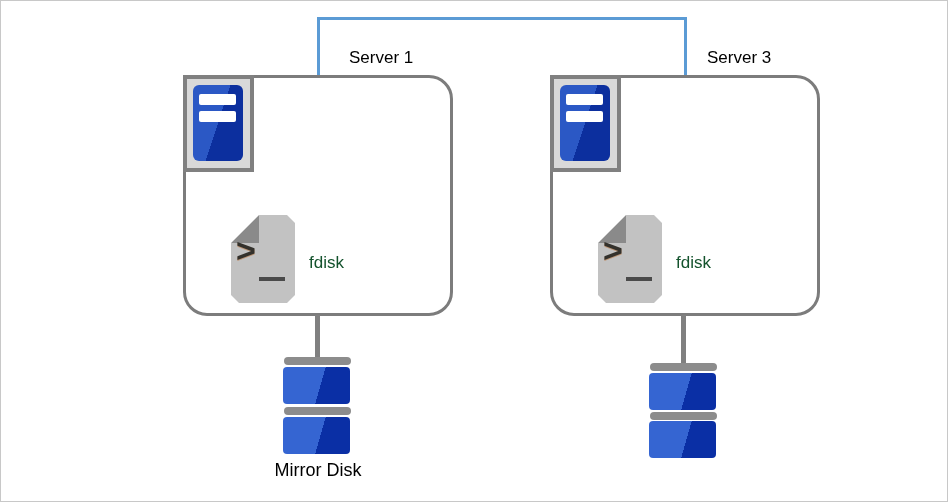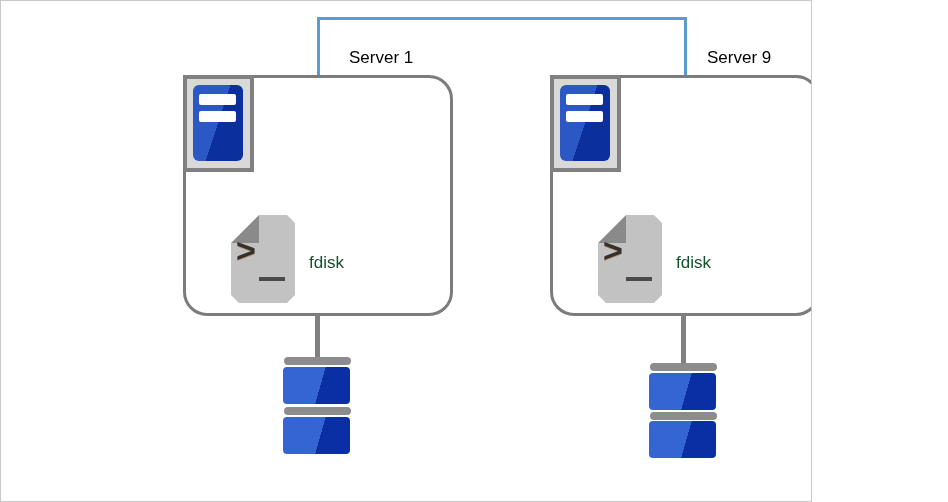--- a/index.html
+++ b/index.html
@@ -1,18 +1,18 @@
 <!DOCTYPE html>
 <html style="--accent-blue: #5B9BD5; --box-border: #7C7C7C; --icon-gray: #808080; --icon-bg: #D9D9D9; --server-blue-light: #2B58C5; --server-blue-dark: #0C2F9E; --disk-blue-light: #3565D2; --disk-blue-dark: #0A2FA5; --disk-gray: #8C8C8C; --doc-gray: #C2C2C2; --doc-fold-gray: #8A8A8A;"><head>
 <meta charset="utf-8">
 <style>
   html,body{margin:0;padding:0;background:#fff;}
   body{font-family:"Liberation Sans", sans-serif;}
   .canvas{
-    position:relative;width:812px;height:502px;background:#ffffff;
+    position:relative;width:948px;height:502px;background:#ffffff;
     border:1px solid #c8c8c8;box-sizing:border-box;overflow:hidden;
   }
   .abs{position:absolute;}
   
   .conn{background:var(--accent-blue,#5B9BD5);}
   .conn-h{left:316px;top:16px;width:370px;height:3px;}
   .conn-v1{left:316px;top:16px;width:3px;height:60px;}
   .conn-v2{left:683px;top:16px;width:3px;height:60px;}
   
   .server-box{
@@ -82,21 +82,21 @@
 </head>
 <body>
 
 <div class="canvas">
 
   <div class="abs conn conn-h"></div>
   <div class="abs conn conn-v1"></div>
   <div class="abs conn conn-v2"></div>
 
   <div class="abs server-label s1">Server 1</div>
-  <div class="abs server-label s2">Server 9</div>
+  <div class="abs server-label s2">Server 3</div>
 
   <div class="abs server-box s1"></div>
   <div class="abs icon-box s1">
     <div class="tower">
       <div class="bar b1"></div>
       <div class="bar b2"></div>
     </div>
   </div>
   <div class="abs doc s1">
     <div class="fold"></div>
@@ -121,20 +121,21 @@
 
   <div class="abs stem s1"></div>
   <div class="abs stem s2"></div>
 
   <div class="d1">
     <div class="abs disk-bar cap"></div>
     <div class="abs disk-rect r1"></div>
     <div class="abs disk-bar mid"></div>
     <div class="abs disk-rect r2"></div>
   </div>
+  <div class="abs disk-label">Mirror Disk</div>
 
   <div class="d2">
     <div class="abs disk-bar cap"></div>
     <div class="abs disk-rect r1"></div>
     <div class="abs disk-bar mid"></div>
     <div class="abs disk-rect r2"></div>
   </div>
 
 </div>
 

